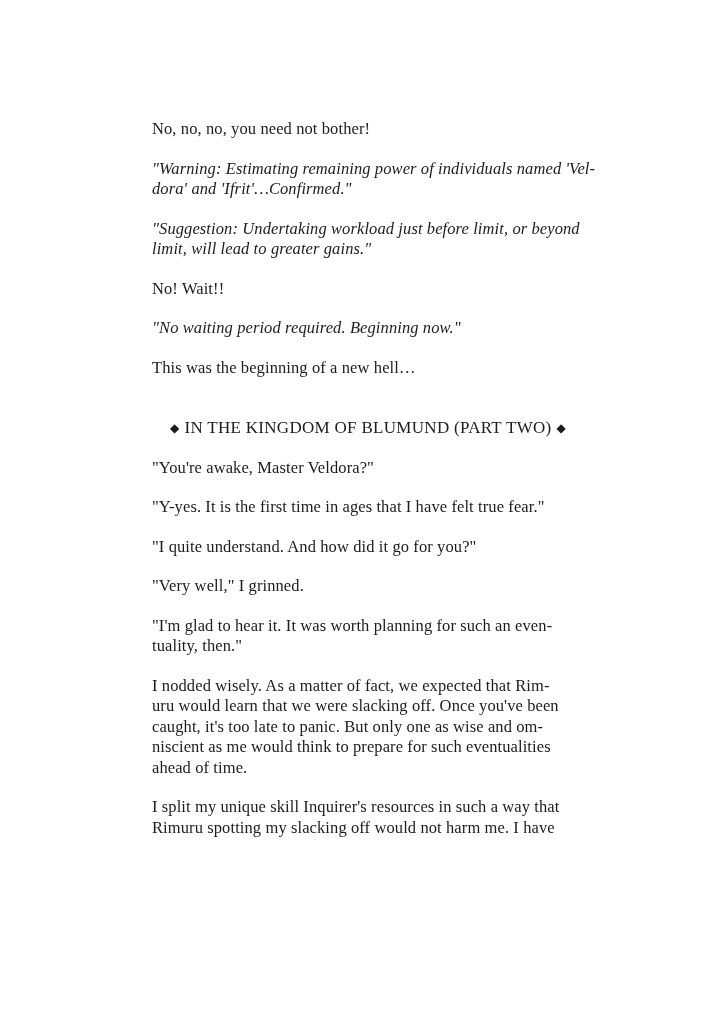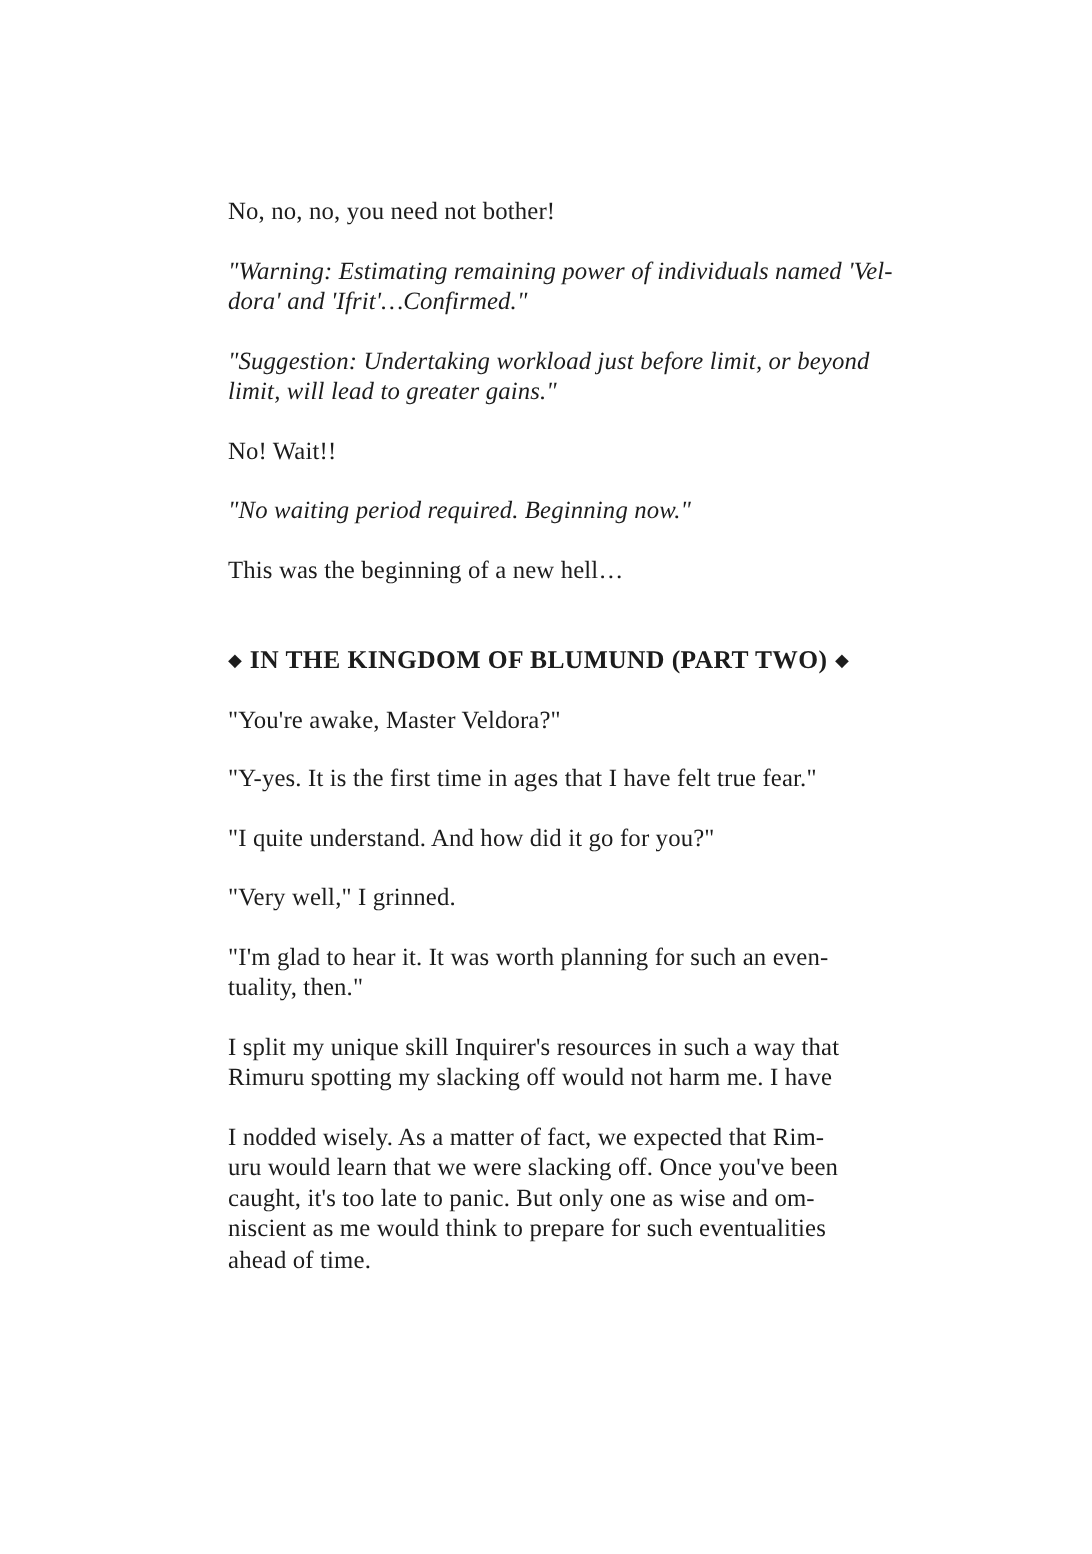--- a/index.html
+++ b/index.html
@@ -12,40 +12,40 @@
     width: 728px;
     height: 1036px;
     background: #ffffff;
     overflow: hidden;
     font-family: "Liberation Serif", "DejaVu Serif", serif;
     color: #1c1c1c;
   }
   .content {
     position: absolute;
     left: 152px;
-    top: 16px;
+    top: 4px;
     padding-top: 115px;
     width: 470px;
   }
   .para {
     margin: 0 0 19px 0;
     font-size: 16.5px;
     line-height: 20.5px;
     white-space: pre-line;
     letter-spacing: 0.1px;
   }
   .para.italic {
     font-style: italic;
   }
   .heading {
     margin: 40px 0 18px 0;
     width: 432px;
-    text-align: left;
+    text-align: center;
     font-size: 17px;
-    font-weight: bold;
+    font-weight: normal;
     line-height: 20.5px;
     letter-spacing: 0.3px;
     white-space: nowrap;
   }
   .diamond {
     font-size: 12px;
     position: relative;
     top: -1.5px;
     font-style: normal;
   }
@@ -82,23 +82,23 @@
 
     <p class="para">"Y-yes. It is the first time in ages that I have felt true fear."</p>
 
     <p class="para">"I quite understand. And how did it go for you?"</p>
 
     <p class="para">"Very well," I grinned.</p>
 
     <p class="para">"I'm glad to hear it. It was worth planning for such an even-
 tuality, then."</p>
 
-    <p class="para">I split my unique skill Inquirer's resources in such a way that
-Rimuru spotting my slacking off would not harm me. I have</p>
-
     <p class="para">I nodded wisely. As a matter of fact, we expected that Rim-
 uru would learn that we were slacking off. Once you've been
 caught, it's too late to panic. But only one as wise and om-
 niscient as me would think to prepare for such eventualities
 ahead of time.</p>
 
+    <p class="para">I split my unique skill Inquirer's resources in such a way that
+Rimuru spotting my slacking off would not harm me. I have</p>
+
   </div>
 </div>
 
 </body></html>

